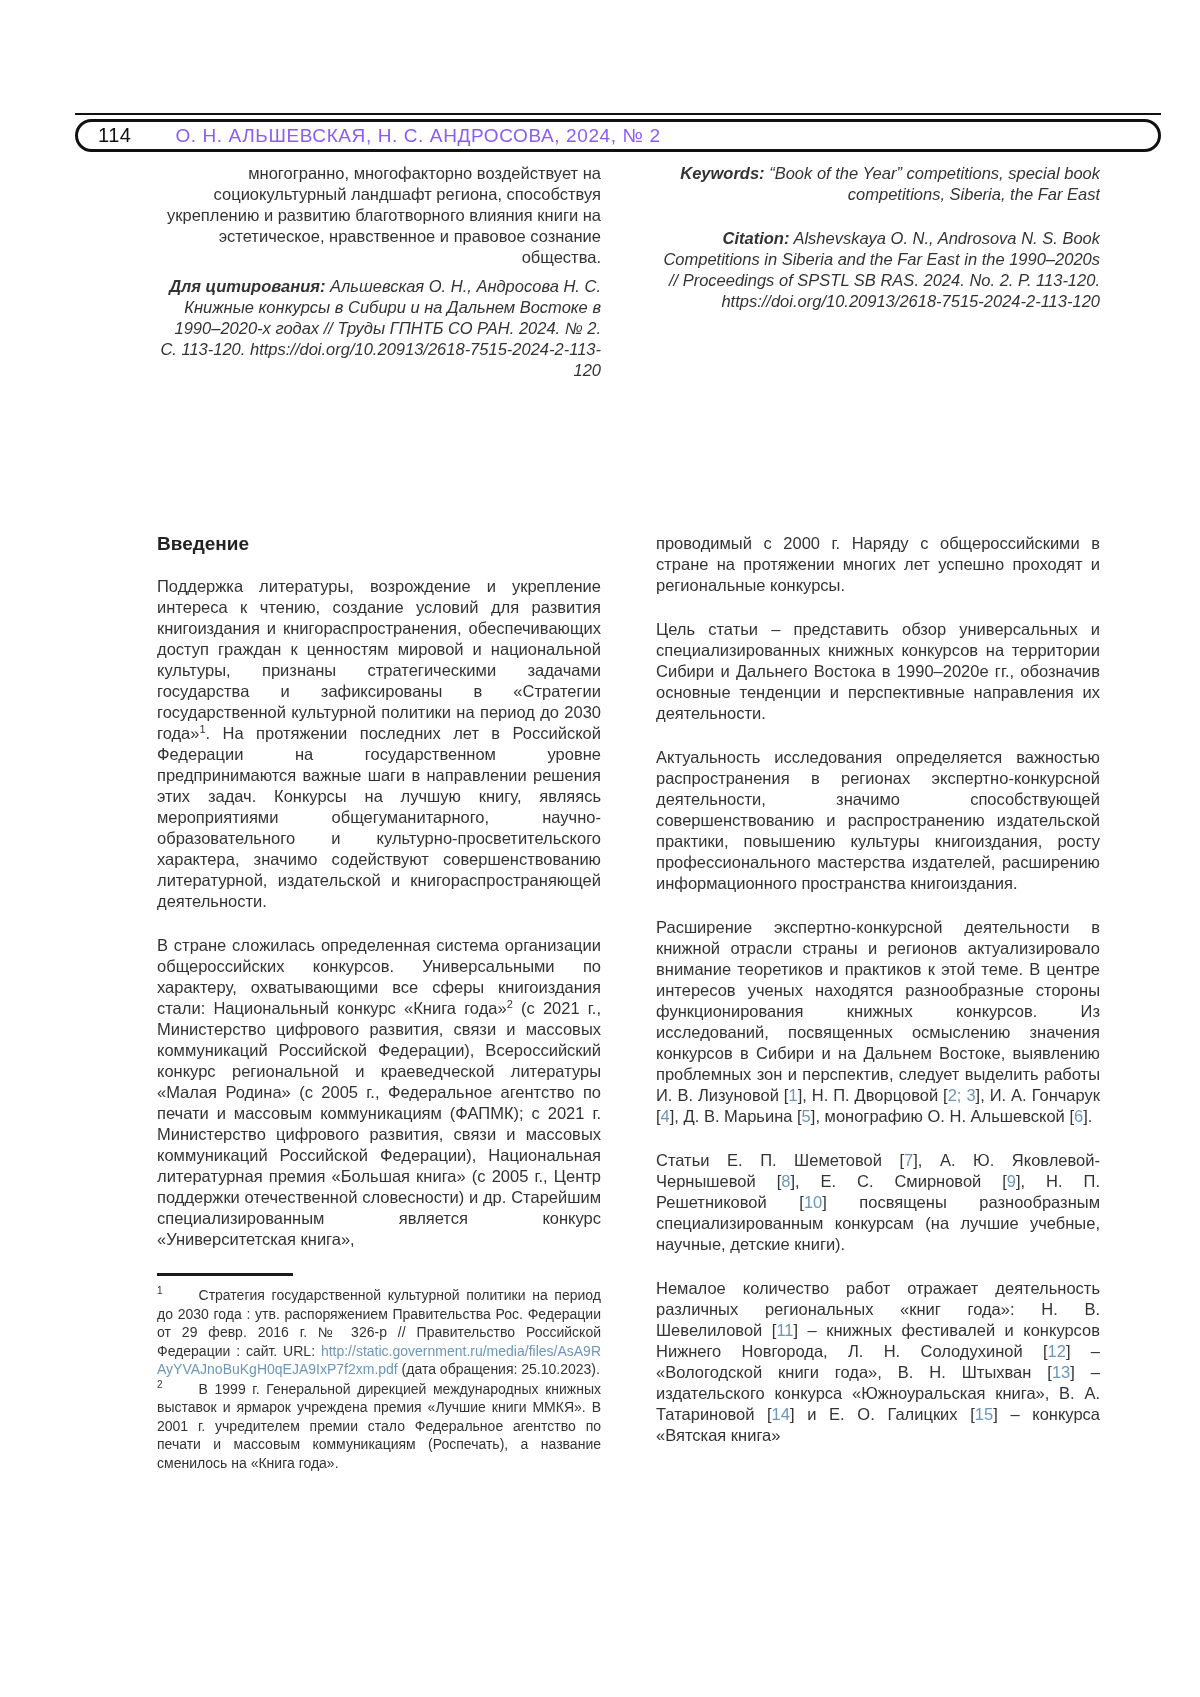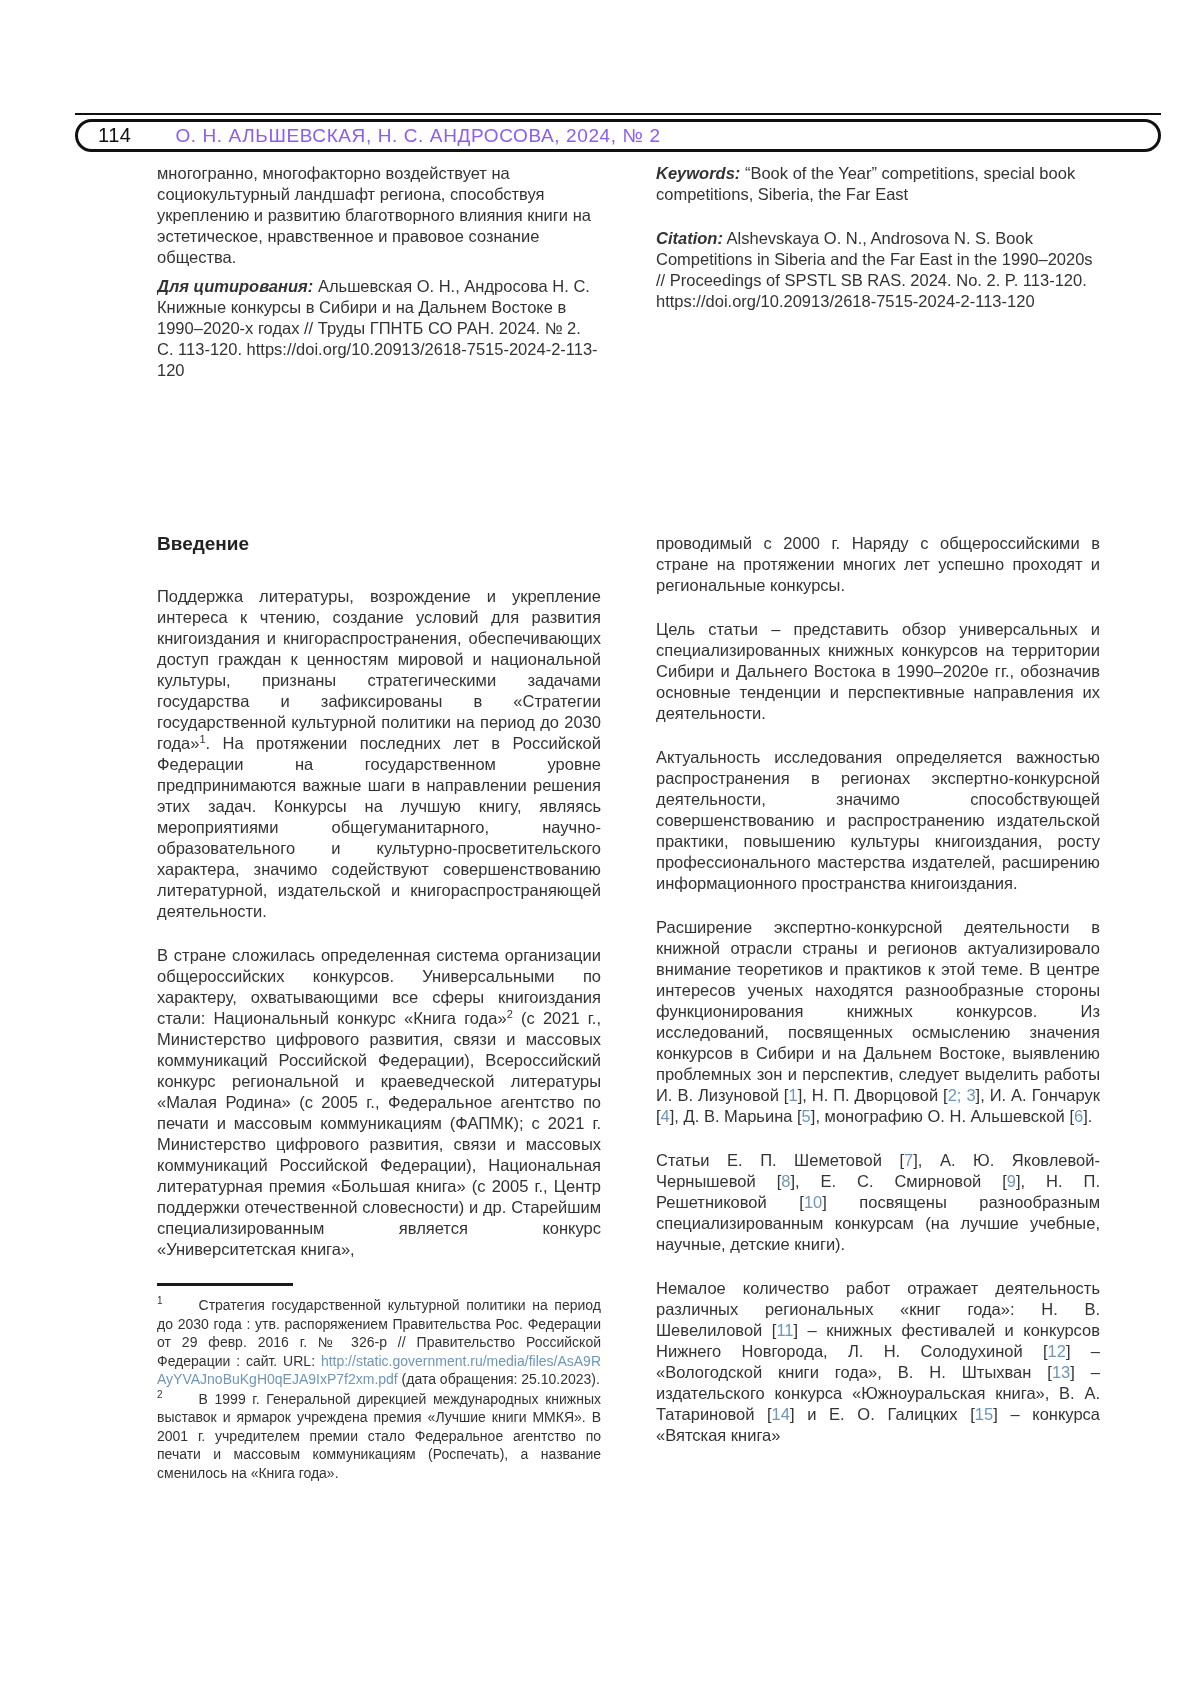--- a/index.html
+++ b/index.html
@@ -14,26 +14,26 @@
     position:absolute; top:119px; left:75px; width:1086px; height:33px;
     border:3px solid #111; border-radius:19px; box-sizing:border-box;
     display:flex; align-items:center; background:#fff;
   }
   .pagenum { font-weight:400; font-size:20px; color:#111; margin-left:20px; letter-spacing:.5px; }
   .runtitle { font-size:19px; color:#8b5cf6; margin-left:44px; letter-spacing:.6px; white-space:nowrap; }
   
   .content { position:absolute; left:157px; top:163px; width:943px; display:flex; gap:55px; }
   .col { width:444px; }
   .front { height:370px; overflow:hidden; }
-  .para { font-size:16.5px; line-height:21px; margin:0; text-align:left; }
+  .para { font-size:16.5px; line-height:21px; margin:0; text-align:right; }
   #left-front .para { margin:0 0 8px; }
   #right-front .para { margin:0 0 23px; }
   .body .para { text-align:justify; margin:0 0 23px; }
-  .intro-heading { font-size:19px; line-height:22px; font-weight:700; color:#222; margin:0 0 31px; }
-  .seg-i { }
+  .intro-heading { font-size:19px; line-height:22px; font-weight:700; color:#222; margin:0 0 21px; }
+  .seg-i { font-style:italic; }
   .seg-bi { font-weight:700; font-style:italic; }
   .seg-sup { font-size:11px; vertical-align:super; line-height:0; }
   .seg-ref { color:var(--accent,#6d96b8); }
   .seg-link { color:var(--accent,#6d96b8); word-break:break-all; }
   
   .fn-divider { width:136px; border-top:3px solid #1a1a1a; margin:15px 0 10px; }
   .footnote { font-size:14px; line-height:18.5px; text-align:justify; margin:0 0 1px; color:#333; }
   .fn-num { font-size:10px; vertical-align:super; line-height:0; }
   .fn-gap { display:inline-block; width:36px; }
 </style>

